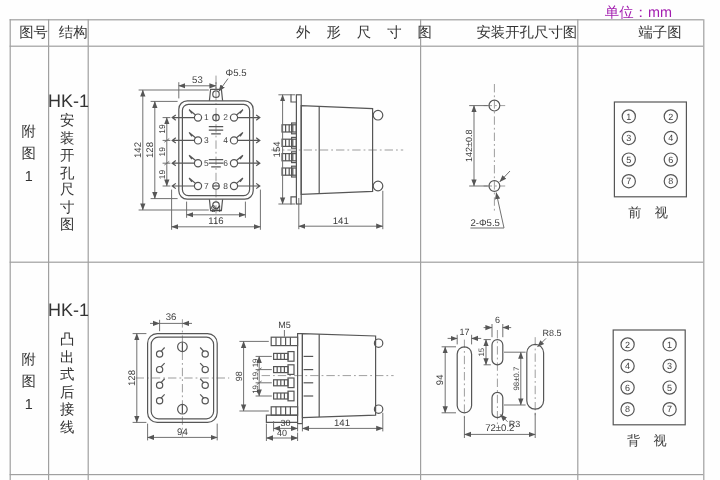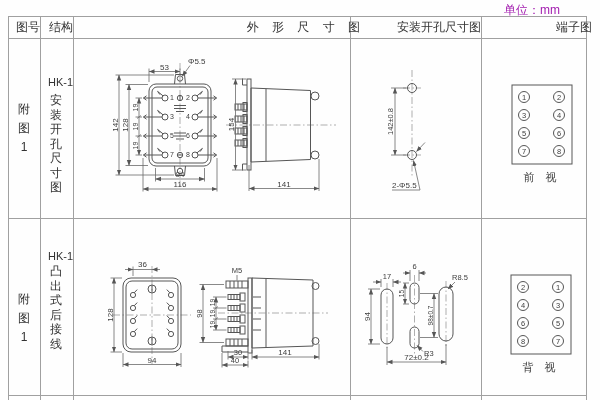--- a/index.html
+++ b/index.html
@@ -5,21 +5,21 @@
   html,body{margin:0;padding:0}
   body{width:600px;height:400px;position:relative;overflow:hidden;background:#fefefe;
        font-family:"Liberation Sans",sans-serif;color:#3a3a3a}
   .hline{position:absolute;height:1px;background:#a0a0a0}
   .vline{position:absolute;width:1px;background:#a0a0a0}
   .unit{position:absolute;top:2px;right:40px;font-size:12px;color:#a21caf}
   .hdr{position:absolute;top:18px;height:19px;line-height:19px;text-align:right;font-size:12px;color:#333}
   .sp{letter-spacing:5px}
   .vtext{position:absolute;word-break:break-all;text-align:center;font-size:12px;line-height:14.5px;color:#333}
   .fig{line-height:19px;width:16px}
-  .model{position:absolute;font-size:11px;text-align:right;white-space:nowrap;color:#333}
+  .model{position:absolute;font-size:15px;text-align:right;white-space:nowrap;color:#333}
   svg{position:absolute;overflow:visible}
   .st{stroke:#565656;fill:none;stroke-width:1}
   .cl{stroke:#8c8c8c;fill:none;stroke-width:0.7;stroke-dasharray:7 2.5 1.5 2.5}
   .dl{stroke:#6b6b6b;fill:none;stroke-width:0.8}
   text{font-family:"Liberation Sans",sans-serif;font-size:8px;fill:#3d3d3d;stroke:none}
   .t75{font-size:7.5px}.t7{font-size:7px}.t65{font-size:6.5px}.t11{font-size:11px;letter-spacing:4px}
 </style>
 </head>
 <body>
 
@@ -35,29 +35,29 @@
   <div class="vline" style="left:73px;top:16px;height:384px"></div>
   <div class="vline" style="left:350px;top:16px;height:384px"></div>
   <div class="vline" style="left:481px;top:16px;height:384px"></div>
   <div class="vline" style="left:586px;top:16px;height:384px"></div>
 </div>
 
 <div class="hdr" style="left:8px;width:32px">图号</div>
 <div class="hdr" style="left:40px;width:33px">结构</div>
 <div class="hdr sp" style="left:88px;width:277px">外 形 尺 寸 图</div>
 <div class="hdr" style="left:350px;width:131px">安装开孔尺寸图</div>
-<div class="hdr" style="left:487px;width:105px">端子图</div>
+<div class="hdr" style="left:463px;width:105px">端子图</div>
 
 <div class="vtext fig" style="left:16px;top:100px">附图1</div>
 <div class="model" style="left:40px;top:76px;width:33px">HK-1</div>
 <div class="vtext" style="left:47px;top:93px;width:18px">安装开孔尺寸图</div>
 
 <div class="vtext fig" style="left:16px;top:290px">附图1</div>
 <div class="model" style="left:40px;top:250px;width:33px">HK-1</div>
-<div class="vtext" style="left:47px;top:264px;width:18px">凸出式后接线</div>
+<div class="vtext" style="left:47px;top:276px;width:18px">凸出式后接线</div>
 
 <svg style="left:85px;top:48px" width="260" height="162" viewBox="0 0 260 162">
   <defs>
     <marker id="arr" viewBox="0 0 6 6" refX="5.5" refY="3" markerWidth="6" markerHeight="6" orient="auto-start-reverse" markerUnits="userSpaceOnUse">
       <path d="M0,0.8 L5.8,3 L0,5.2 Z" fill="#565656"></path>
     </marker>
   </defs>
 
   <g>
     <path class="cl" d="M95,15 V139"></path>

